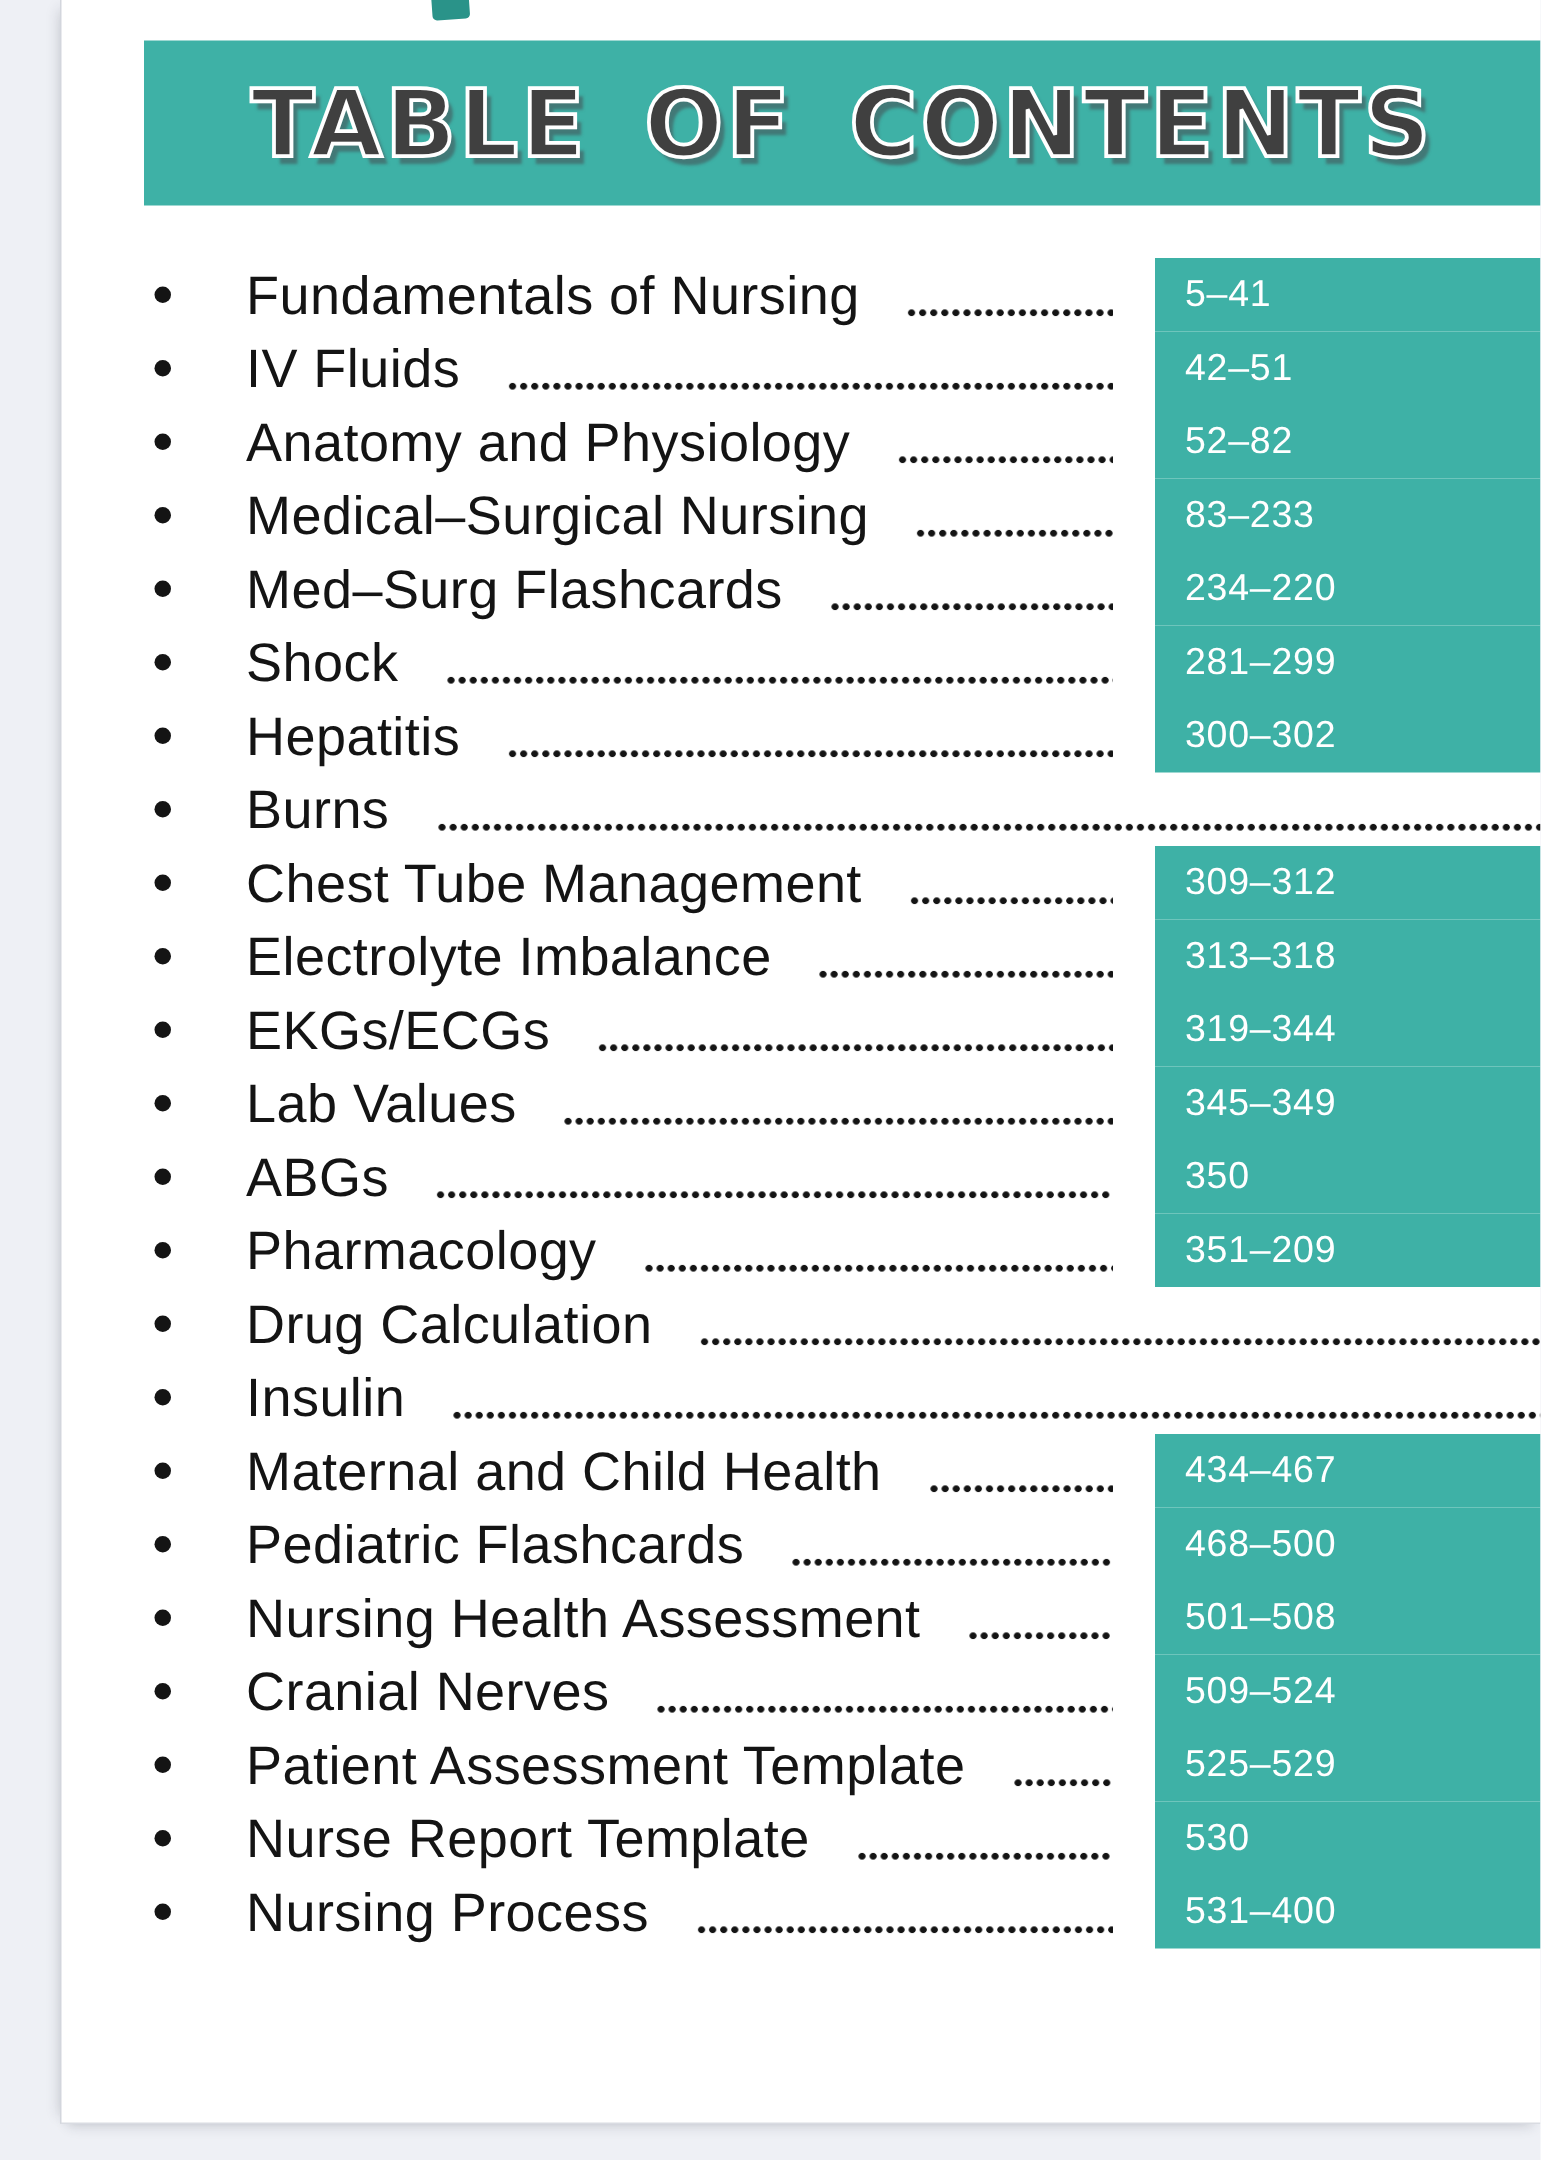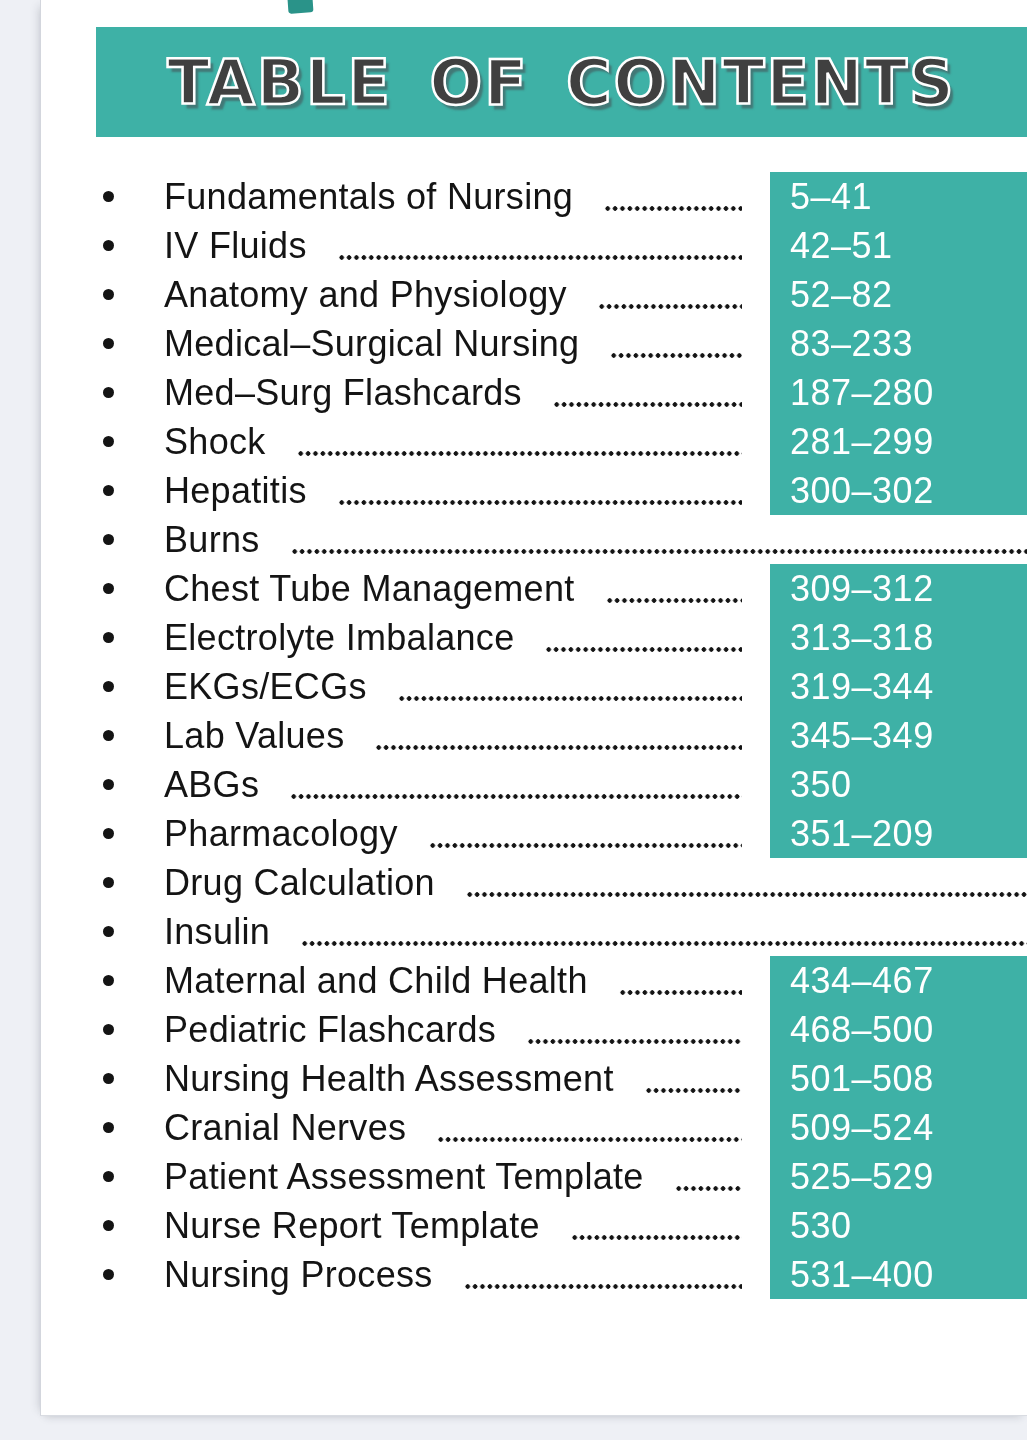--- a/index.html
+++ b/index.html
@@ -81,21 +81,21 @@
     background-repeat: repeat-x;
     background-position: left calc(100% - 9px);
   }
   .pages {
     flex: none;
     width: 237px;
     height: 100%;
     padding-left: 20px;
     background: var(--teal, #3eb1a6);
     color: var(--number-text, #ffffff);
-    font-size: 36px;
+    font-size: 25px;
     letter-spacing: 0.5px;
     display: flex;
     align-items: center;
     white-space: nowrap;
   }
 </style>
 </head>
 <body>
 
 <div class="canvas">
@@ -130,21 +130,21 @@
     <span class="bullet"></span>
     <span class="label">Medical–Surgical Nursing</span>
     <span class="leader"></span>
     <span class="pages">83–233</span>
   </div>
 
   <div class="row">
     <span class="bullet"></span>
     <span class="label">Med–Surg Flashcards</span>
     <span class="leader"></span>
-    <span class="pages">187–280</span>
+    <span class="pages">234–220</span>
   </div>
 
   <div class="row">
     <span class="bullet"></span>
     <span class="label">Shock</span>
     <span class="leader"></span>
     <span class="pages">281–299</span>
   </div>
 
   <div class="row">

